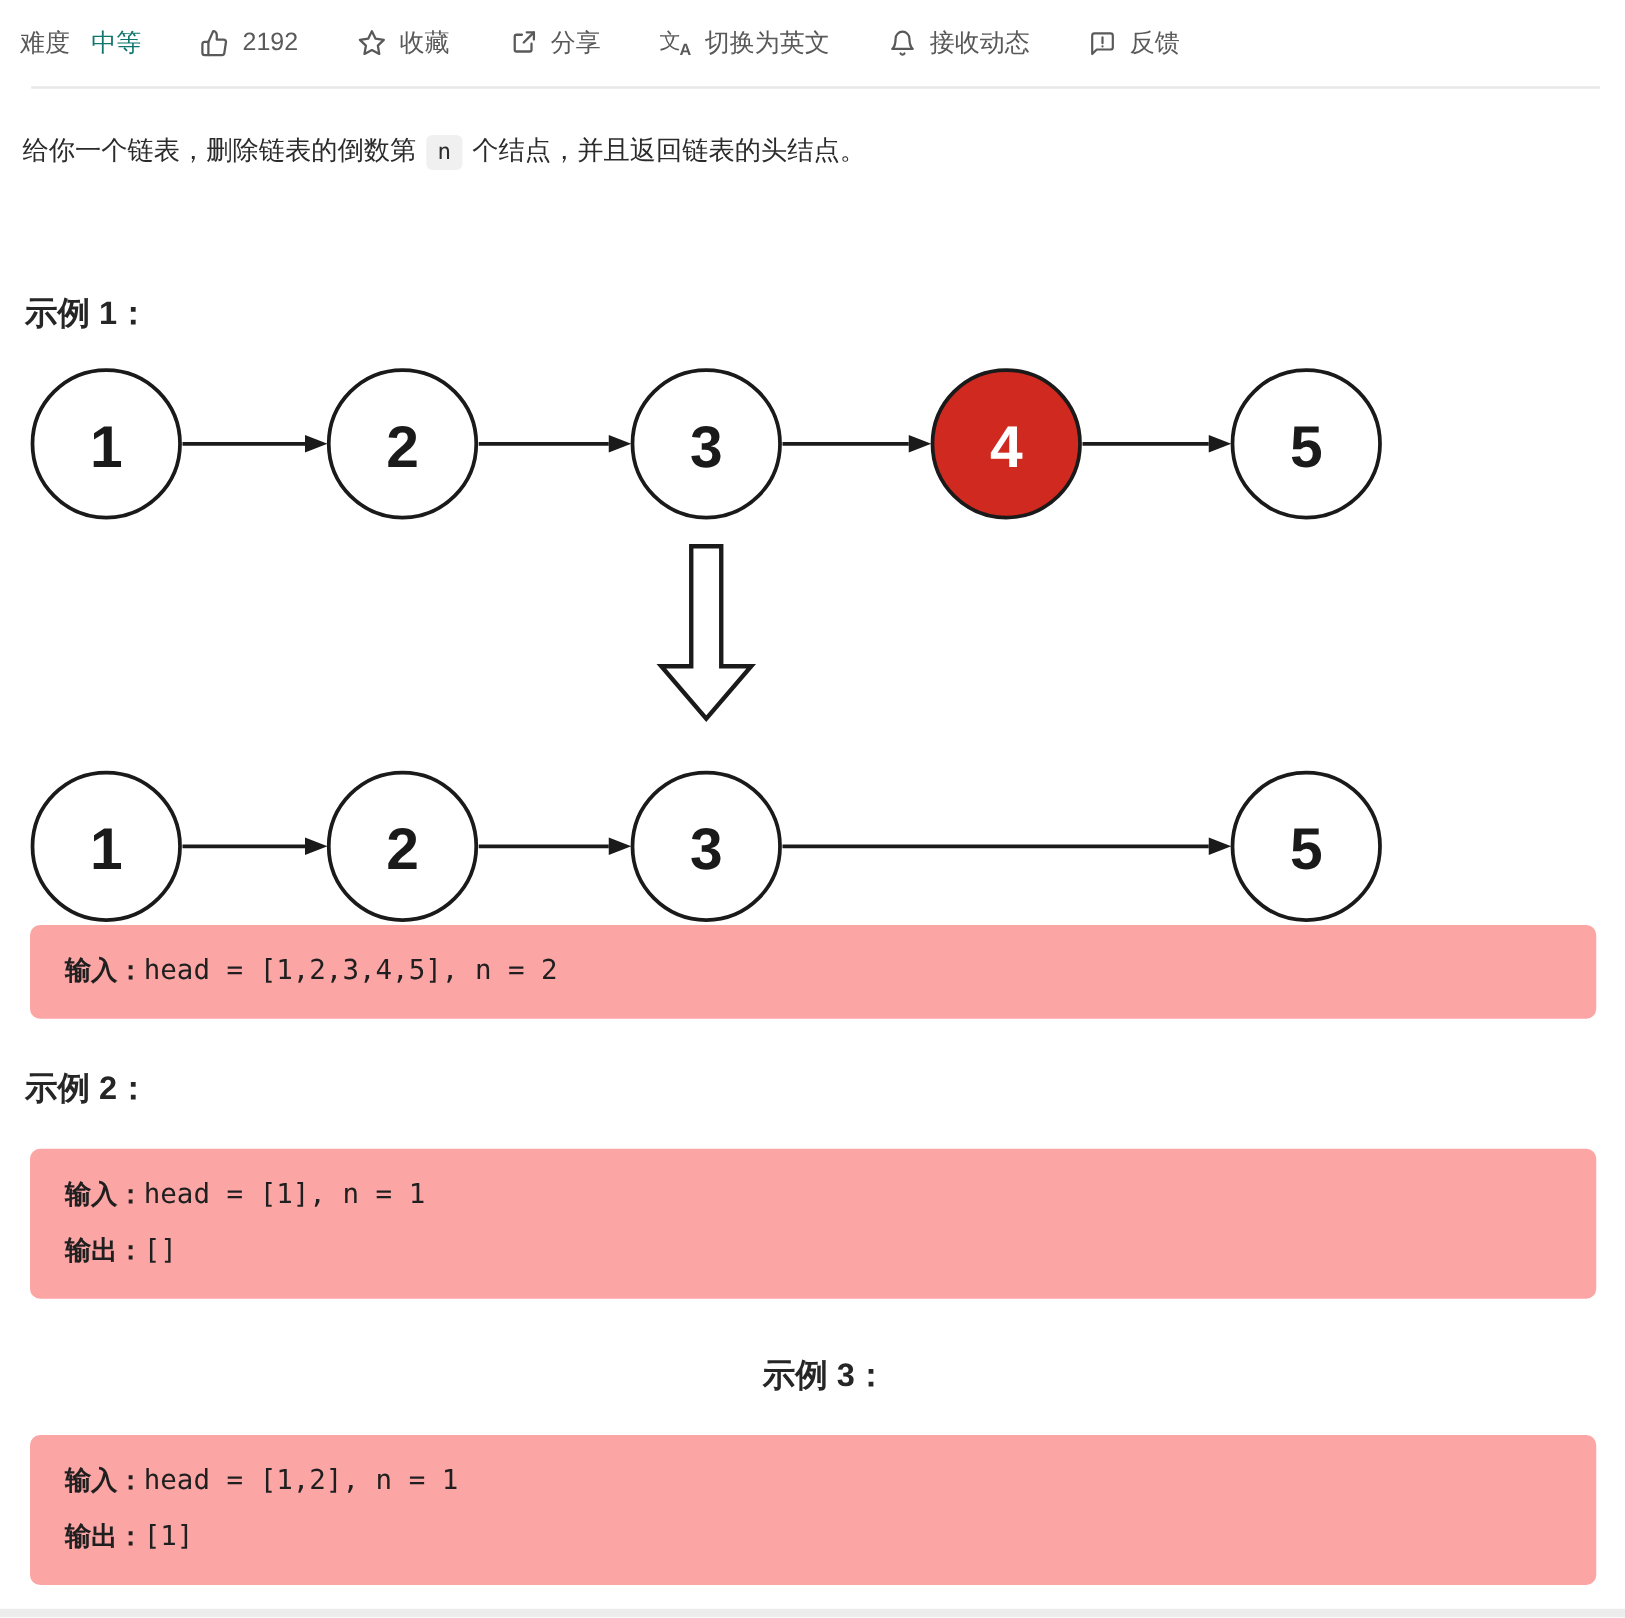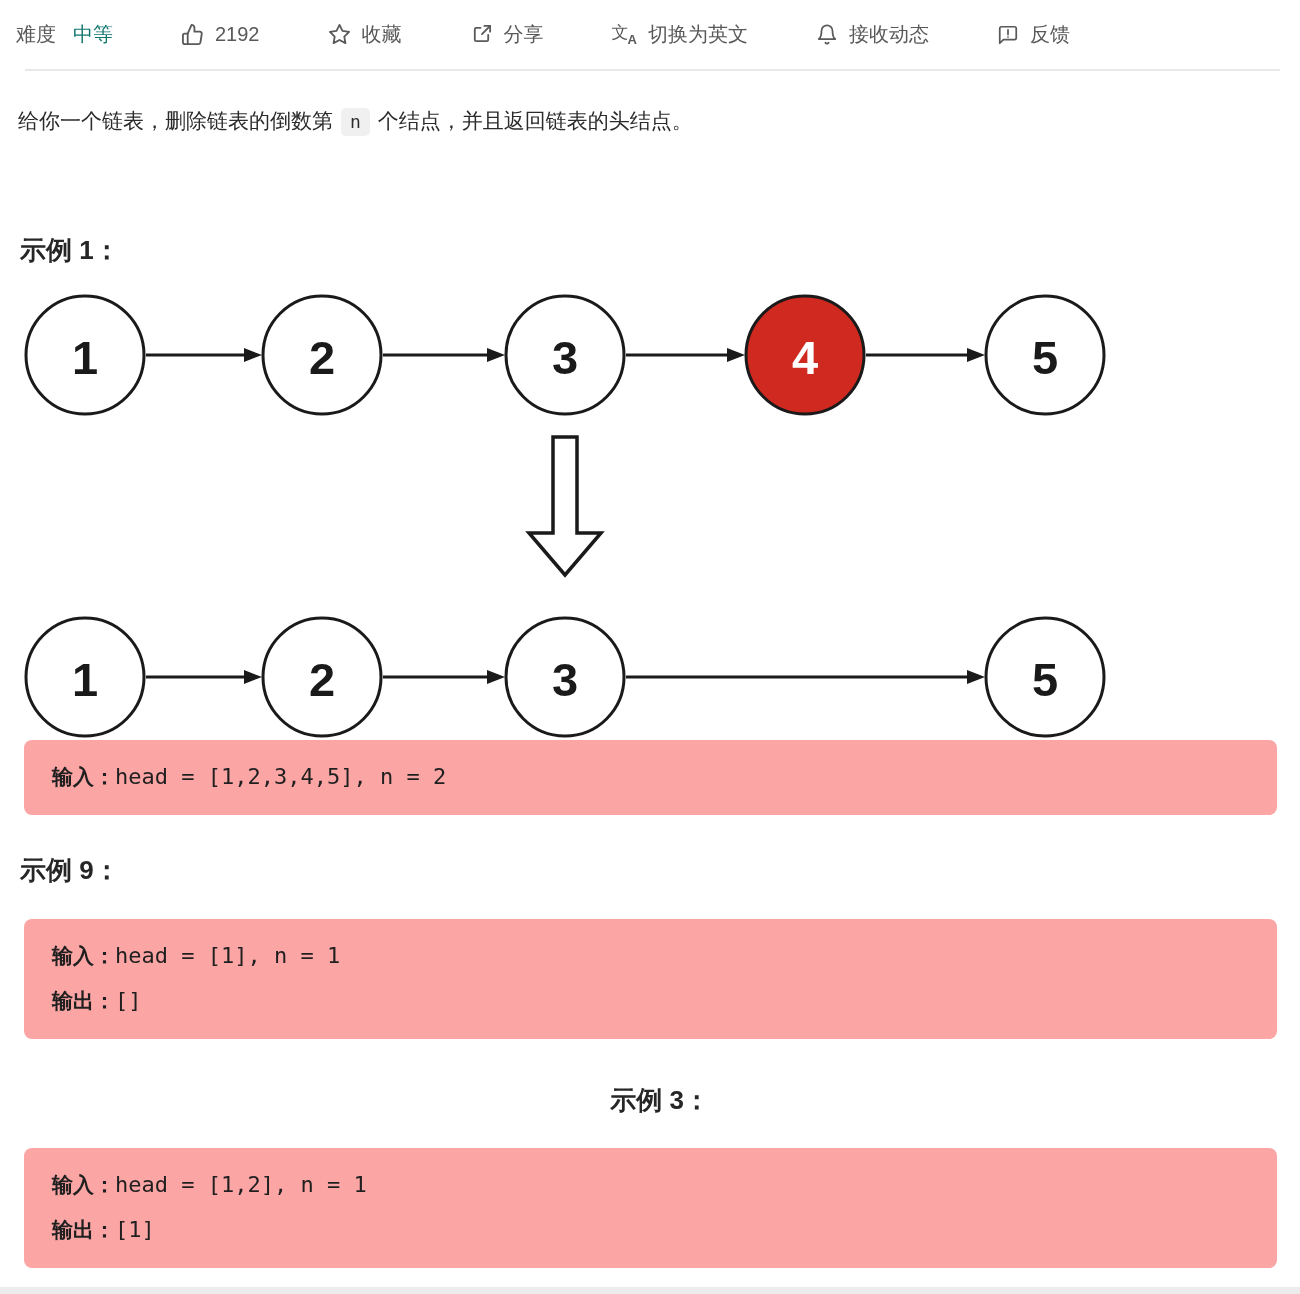--- a/index.html
+++ b/index.html
@@ -12,21 +12,21 @@
     font-family: "Liberation Sans", "DejaVu Sans", sans-serif;
     color: #262626;
   }
 
   
   .toolbar {
     height: 69px;
     display: flex;
     align-items: center;
     padding: 0 16px;
-    gap: 68px;
+    gap: 47px;
     color: #595959;
     font-size: 20px;
   }
   .tb-item {
     display: inline-flex;
     align-items: center;
     gap: 11px;
     background: none;
     border: none;
     color: #595959;
@@ -224,21 +224,21 @@
     <text x="322" y="394" text-anchor="middle" dominant-baseline="central" font-family="Liberation Sans, sans-serif" font-weight="bold" font-size="47" fill="#1a1a1a">2</text>
     <text x="565" y="394" text-anchor="middle" dominant-baseline="central" font-family="Liberation Sans, sans-serif" font-weight="bold" font-size="47" fill="#1a1a1a">3</text>
     <text x="1045" y="394" text-anchor="middle" dominant-baseline="central" font-family="Liberation Sans, sans-serif" font-weight="bold" font-size="47" fill="#1a1a1a">5</text>
   </svg>
 </div>
 
 <div class="code-block b1">
   <div class="code-line"><span class="io-label">输入：</span><span class="io-value">head = [1,2,3,4,5], n = 2</span></div>
 </div>
 
-<h3 class="example-heading h2">示例 9：</h3>
+<h3 class="example-heading h2">示例 2：</h3>
 
 <div class="code-block b2">
   <div class="code-line"><span class="io-label">输入：</span><span class="io-value">head = [1], n = 1</span></div>
   <div class="code-line"><span class="io-label">输出：</span><span class="io-value">[]</span></div>
 </div>
 
 <h3 class="example-heading h3">示例 3：</h3>
 
 <div class="code-block b3">
   <div class="code-line"><span class="io-label">输入：</span><span class="io-value">head = [1,2], n = 1</span></div>

